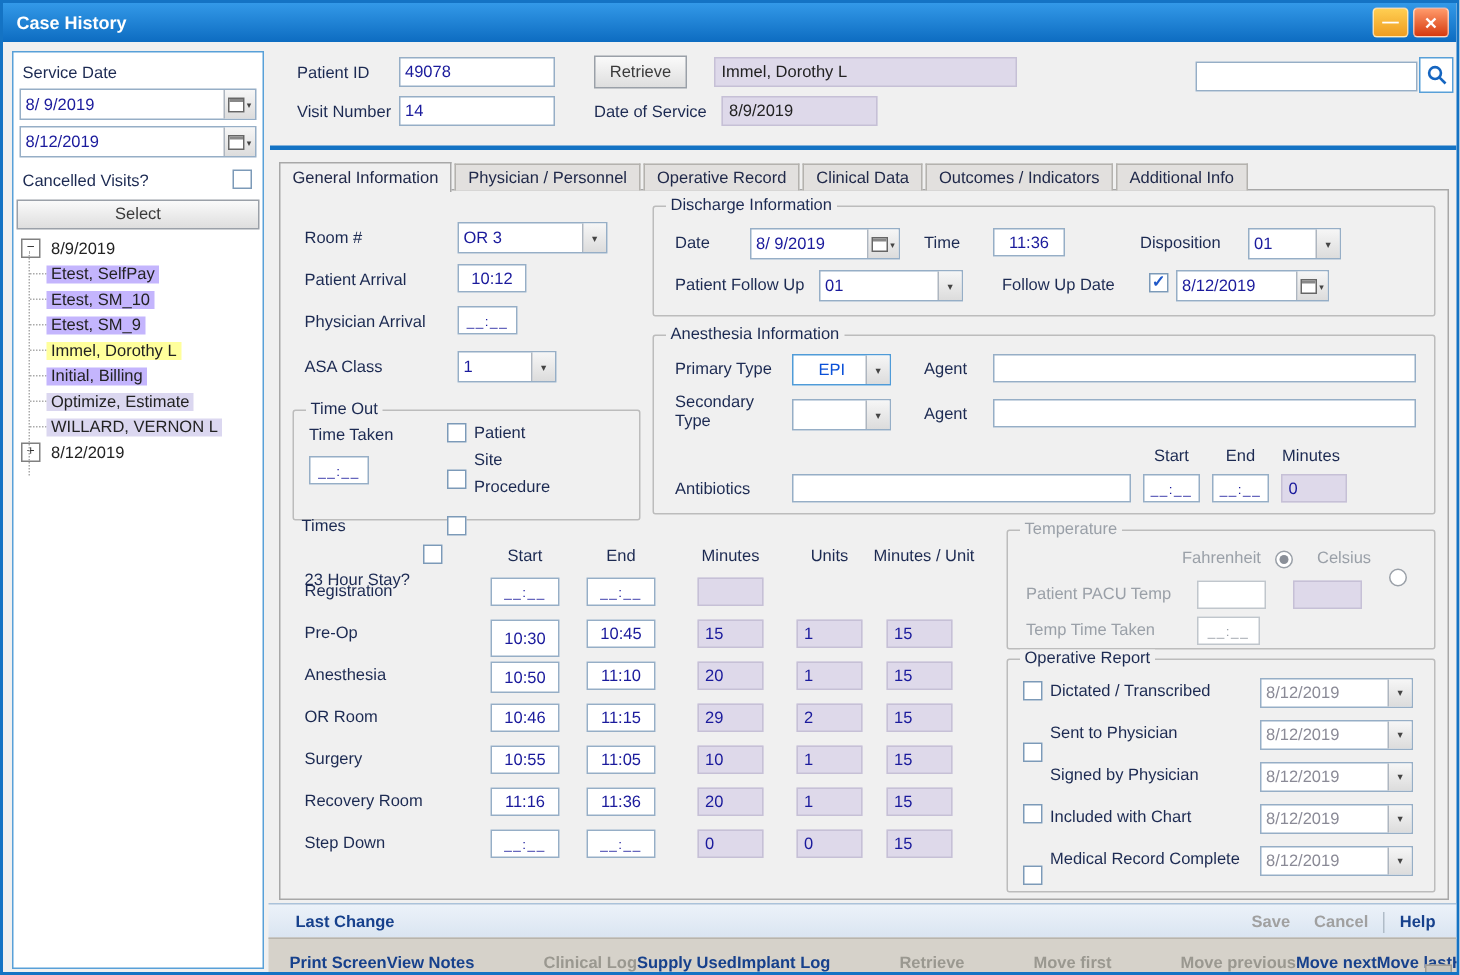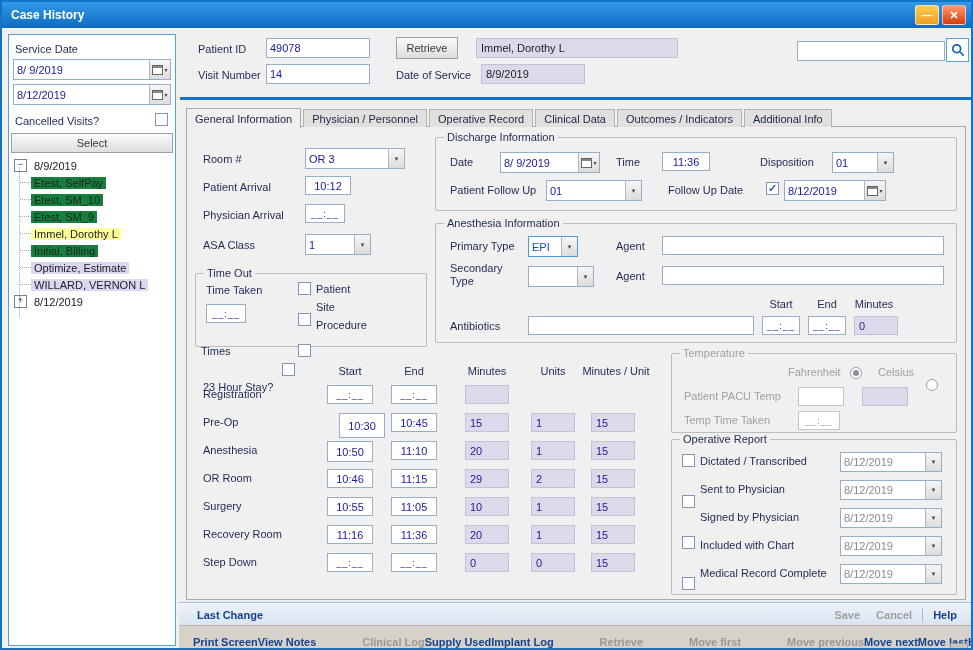--- a/index.html
+++ b/index.html
@@ -27,21 +27,21 @@
   .ddc .arr{font-size:6px;color:#444;}
   .btn{background:linear-gradient(#fafafa,#dedede);border:1px solid #9aa0a8;color:#3a3a3a;font-size:11px;display:flex;align-items:center;justify-content:center;cursor:pointer;box-sizing:border-box;}
   .chk{width:13px;height:13px;background:#fff;border:1px solid #7c9ab8;box-sizing:border-box;position:relative;cursor:pointer;font-size:11px;color:#1f58c8;font-weight:bold;line-height:10px;text-align:center;}
   .rad{width:12px;height:12px;border:1px solid #9aa0a8;border-radius:50%;background:#fff;position:relative;cursor:pointer;box-sizing:border-box;}
   .rad.sel::after{content:"";position:absolute;left:2px;top:2px;width:6px;height:6px;border-radius:50%;background:#8a8f98;}
   
   .sidebar{position:absolute;left:6px;top:32px;width:168px;height:612px;background:#fff;border:1px solid #58a0d8;box-sizing:border-box;}
   .tnode{font-size:11px;color:#222;display:flex;align-items:center;height:17px;cursor:pointer;}
   .tbox{width:11px;height:11px;border:1px solid #808080;background:#fff;font-size:9px;line-height:9px;text-align:center;color:#333;margin:0 4px 0 3px;flex:none;}
   .tlabel{padding:0 3px;white-space:nowrap;}
-  .t-pink{background:#15803d;}
+  .t-pink{background:#c4b5fd;}
   .t-yellow{background:#ffff9c;}
   .t-lav{background:#dbd7f0;}
   .stub{width:11px;height:0;border-top:1px dotted #aaa;margin-left:9px;flex:none;}
   .vline{position:absolute;left:8px;top:10px;height:150px;border-left:1px dotted #aaa;}
   
   .tabstrip{position:absolute;left:184px;top:105px;height:20px;display:flex;align-items:flex-end;z-index:2;}
   .tab{height:18px;padding:0 8px;display:flex;align-items:center;font-size:11px;color:#20294a;background:#e2e0de;border:1px solid #b4b2ae;border-bottom:none;margin-right:2px;cursor:pointer;box-sizing:border-box;}
   .tab.active{height:20px;background:#f0f0f0;border-color:#a8a8a8;position:relative;top:1px;}
   .tabpage{position:absolute;left:184px;top:124px;width:780px;height:474px;background:#f0f0f0;border:1px solid #a8a8a8;box-sizing:border-box;}
   
@@ -215,21 +215,21 @@
     <div class="lbl abs" style="left:270px;top:238px;width:60px;text-align:center;">Minutes</div>
     <div class="lbl abs" style="left:336px;top:238px;width:60px;text-align:center;">Units</div>
     <div class="lbl abs" style="left:384px;top:238px;width:90px;text-align:center;">Minutes / Unit</div>
 
     <div class="lbl abs" style="left:16px;top:261px;">Registration</div>
     <div class="input time abs" style="left:140px;top:258px;width:46px;height:19px;font-size:9px;letter-spacing:1px;">__:__</div>
     <div class="input time abs" style="left:204px;top:258px;width:46px;height:19px;font-size:9px;letter-spacing:1px;">__:__</div>
     <div class="ro abs" style="left:278px;top:258px;width:44px;height:19px;"></div>
 
     <div class="lbl abs" style="left:16px;top:289px;">Pre-Op</div>
-    <div class="input time abs" style="left:152px;top:286px;width:46px;height:25px;">10:30</div>
+    <div class="input time abs" style="left:140px;top:286px;width:46px;height:25px;">10:30</div>
     <div class="input time abs" style="left:204px;top:286px;width:46px;height:19px;">10:45</div>
     <div class="ro abs" style="left:278px;top:286px;width:44px;height:19px;">15</div>
     <div class="ro abs" style="left:344px;top:286px;width:44px;height:19px;">1</div>
     <div class="ro abs" style="left:404px;top:286px;width:44px;height:19px;">15</div>
 
     <div class="lbl abs" style="left:16px;top:317px;">Anesthesia</div>
     <div class="input time abs" style="left:140px;top:314px;width:46px;height:21px;">10:50</div>
     <div class="input time abs" style="left:204px;top:314px;width:46px;height:19px;">11:10</div>
     <div class="ro abs" style="left:278px;top:314px;width:44px;height:19px;">20</div>
     <div class="ro abs" style="left:344px;top:314px;width:44px;height:19px;">1</div>
@@ -292,21 +292,21 @@
         <span class="ddc">
             <span class="cal-ic"></span>
             <span class="arr">▾</span>
           </span>
       </div>
     </div>
 
     <div class="grp" style="left:248px;top:96px;width:522px;height:120px;">
       <div class="gtitle">Anesthesia Information</div>
       <div class="lbl abs" style="left:14px;top:16px;">Primary Type</div>
-      <div class="combo abs" style="left:92px;top:12px;width:50px;height:21px;border-color:#4f9bd8;">
+      <div class="combo abs" style="left:92px;top:12px;width:66px;height:21px;border-color:#4f9bd8;text-align:center;">
         <span class="cv" style="color:#0a50d8;">EPI</span>
           <span class="dd">▾</span>
       </div>
       <div class="lbl abs" style="left:180px;top:16px;">Agent</div>
       <div class="input abs" style="left:226px;top:12px;width:282px;height:19px;"></div>
       <div class="lbl abs" style="left:14px;top:38px;width:60px;white-space:normal;line-height:13px;">Secondary Type</div>
       <div class="combo abs" style="left:92px;top:42px;width:66px;height:21px;">
         <span class="cv"></span>
           <span class="dd">▾</span>
       </div>

